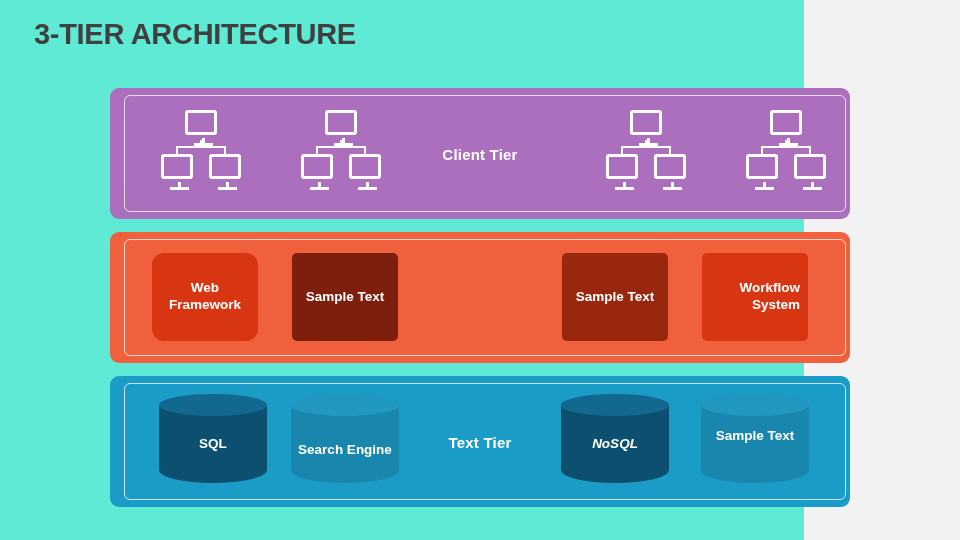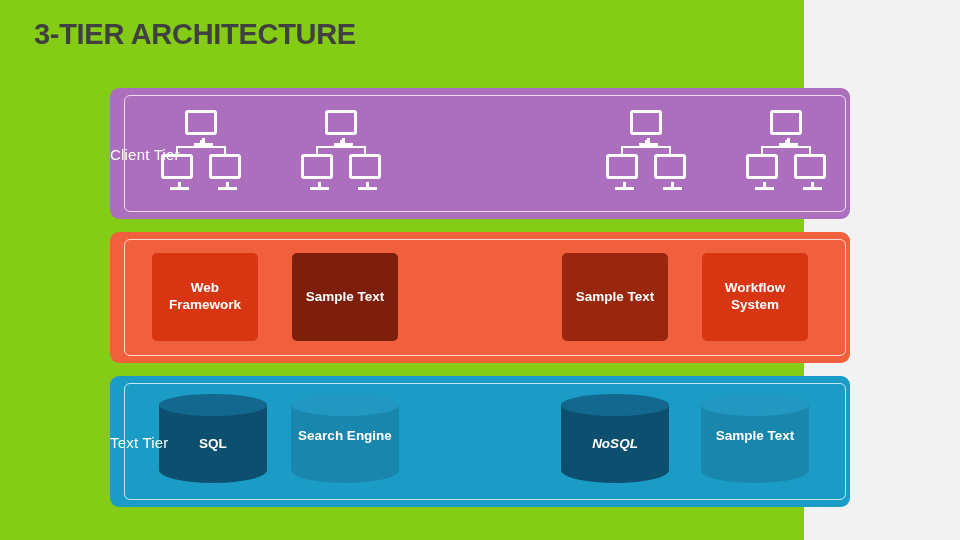--- a/index.html
+++ b/index.html
@@ -10,21 +10,21 @@
     width: 960px;
     height: 540px;
     background: #f2f2f2;
     font-family: "Liberation Sans", sans-serif;
     overflow: hidden;
   }
   #slide {
     position: relative;
     width: 804px;
     height: 540px;
-    background: #84cc16;
+    background: #5eead4;
   }
   #title {
     position: absolute;
     left: 34px;
     top: 18px;
     font-size: 29px;
     font-weight: bold;
     letter-spacing: -0.3px;
     color: #404040;
     text-transform: uppercase;
@@ -47,23 +47,24 @@
     border: 1px solid rgba(255,255,255,0.75);
     border-radius: 6px;
     box-sizing: border-box;
   }
   .tier-label {
     position: absolute;
     left: 0;
     right: 0;
     top: 50%;
     transform: translateY(-50%);
+    text-align: center;
     color: #ffffff;
     font-size: 15px;
-    font-weight: normal;
+    font-weight: bold;
     letter-spacing: 0.2px;
   }
 
   #tier-client {
     top: 88px;
     height: 131px;
     background: #a濃;
     background: #ab6fbe;
   }
   #tier-logic {
@@ -272,40 +273,40 @@
           <div class="m-stand stand-base"></div>
         </div>
     </div>
 
     <div class="tier-label">Client Tier</div>
   </div>
 
   <div class="tier" id="tier-logic">
     <div class="tier-inner"></div>
 
-    <div class="logic-box" style="left:42px;  background:#d83613;">Web Framework</div>
+    <div class="logic-box" style="left:42px;  background:#d83613;border-radius:12px;">Web Framework</div>
     <div class="logic-box" style="left:182px; background:#7d1f0c;">Sample Text</div>
     <div class="logic-box" style="left:452px; background:#99270d;">Sample Text</div>
-    <div class="logic-box" style="left:592px; background:#d83613;">Workflow System</div>
+    <div class="logic-box" style="left:592px; background:#d83613;text-align:right;">Workflow System</div>
 
   </div>
 
   <div class="tier" id="tier-data">
     <div class="tier-inner"></div>
 
     <div class="cylinder" style="left:49px;">
       <div class="cyl-body" style="background:#0c4f6e;"></div>
       <div class="cyl-top" style="background:#12688f;"></div>
       <div class="cyl-label">SQL</div>
     </div>
 
     <div class="cylinder" style="left:181px;">
       <div class="cyl-body" style="background:#1886ad;"></div>
       <div class="cyl-top" style="background:#2197c1;"></div>
-      <div class="cyl-label" style="top:34px;">Search Engine</div>
+      <div class="cyl-label" style="top:48px;">Search Engine</div>
     </div>
 
     <div class="cylinder" style="left:451px;font-style:italic;">
       <div class="cyl-body" style="background:#0c4f6e;"></div>
       <div class="cyl-top" style="background:#12688f;"></div>
       <div class="cyl-label">NoSQL</div>
     </div>
 
     <div class="cylinder" style="left:591px;">
       <div class="cyl-body" style="background:#1886ad;"></div>

